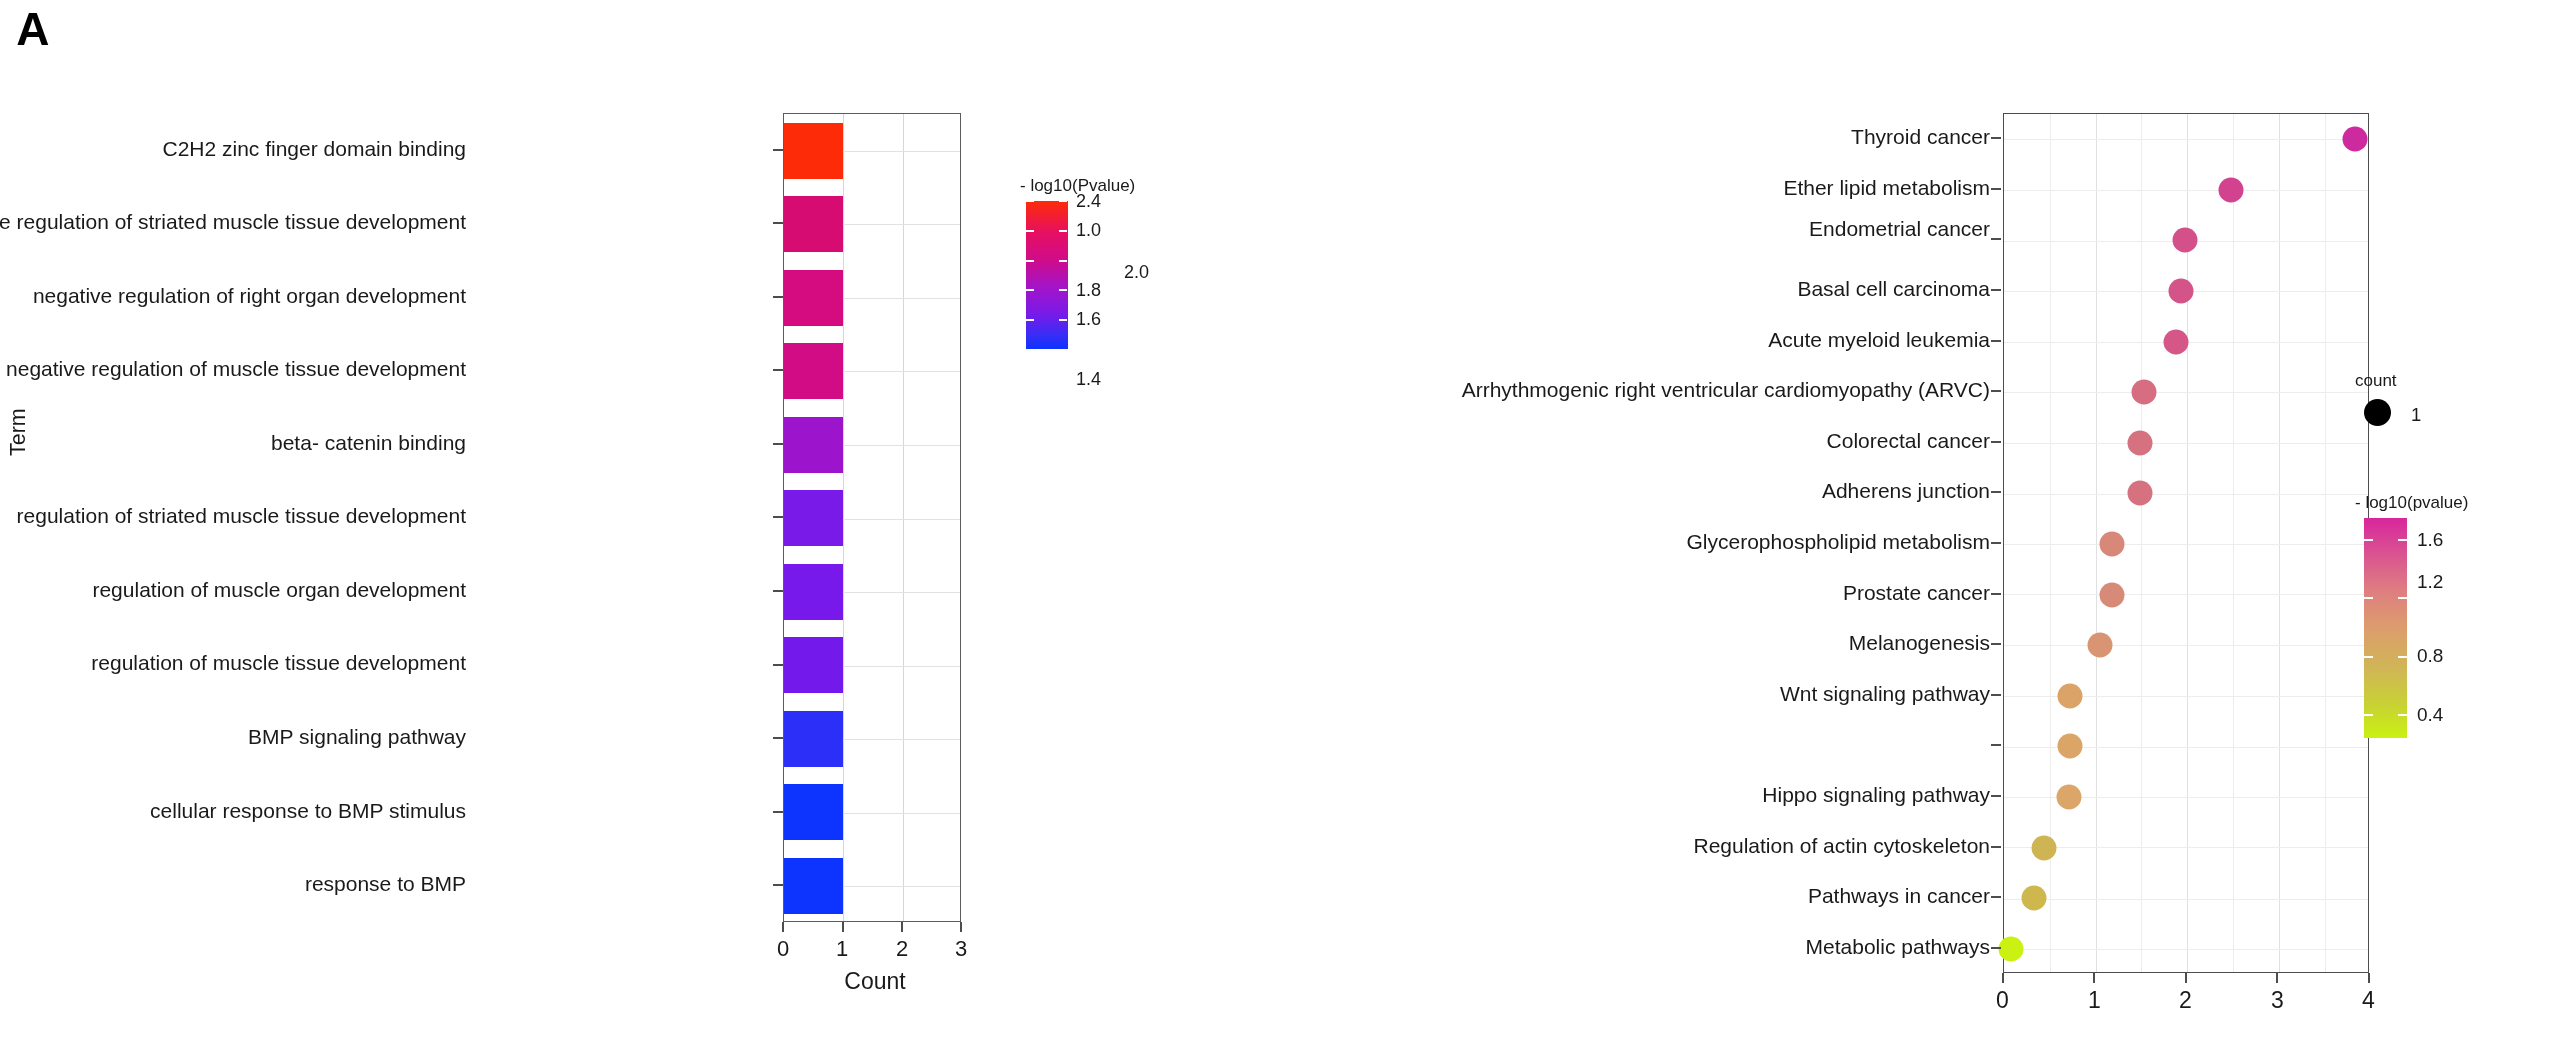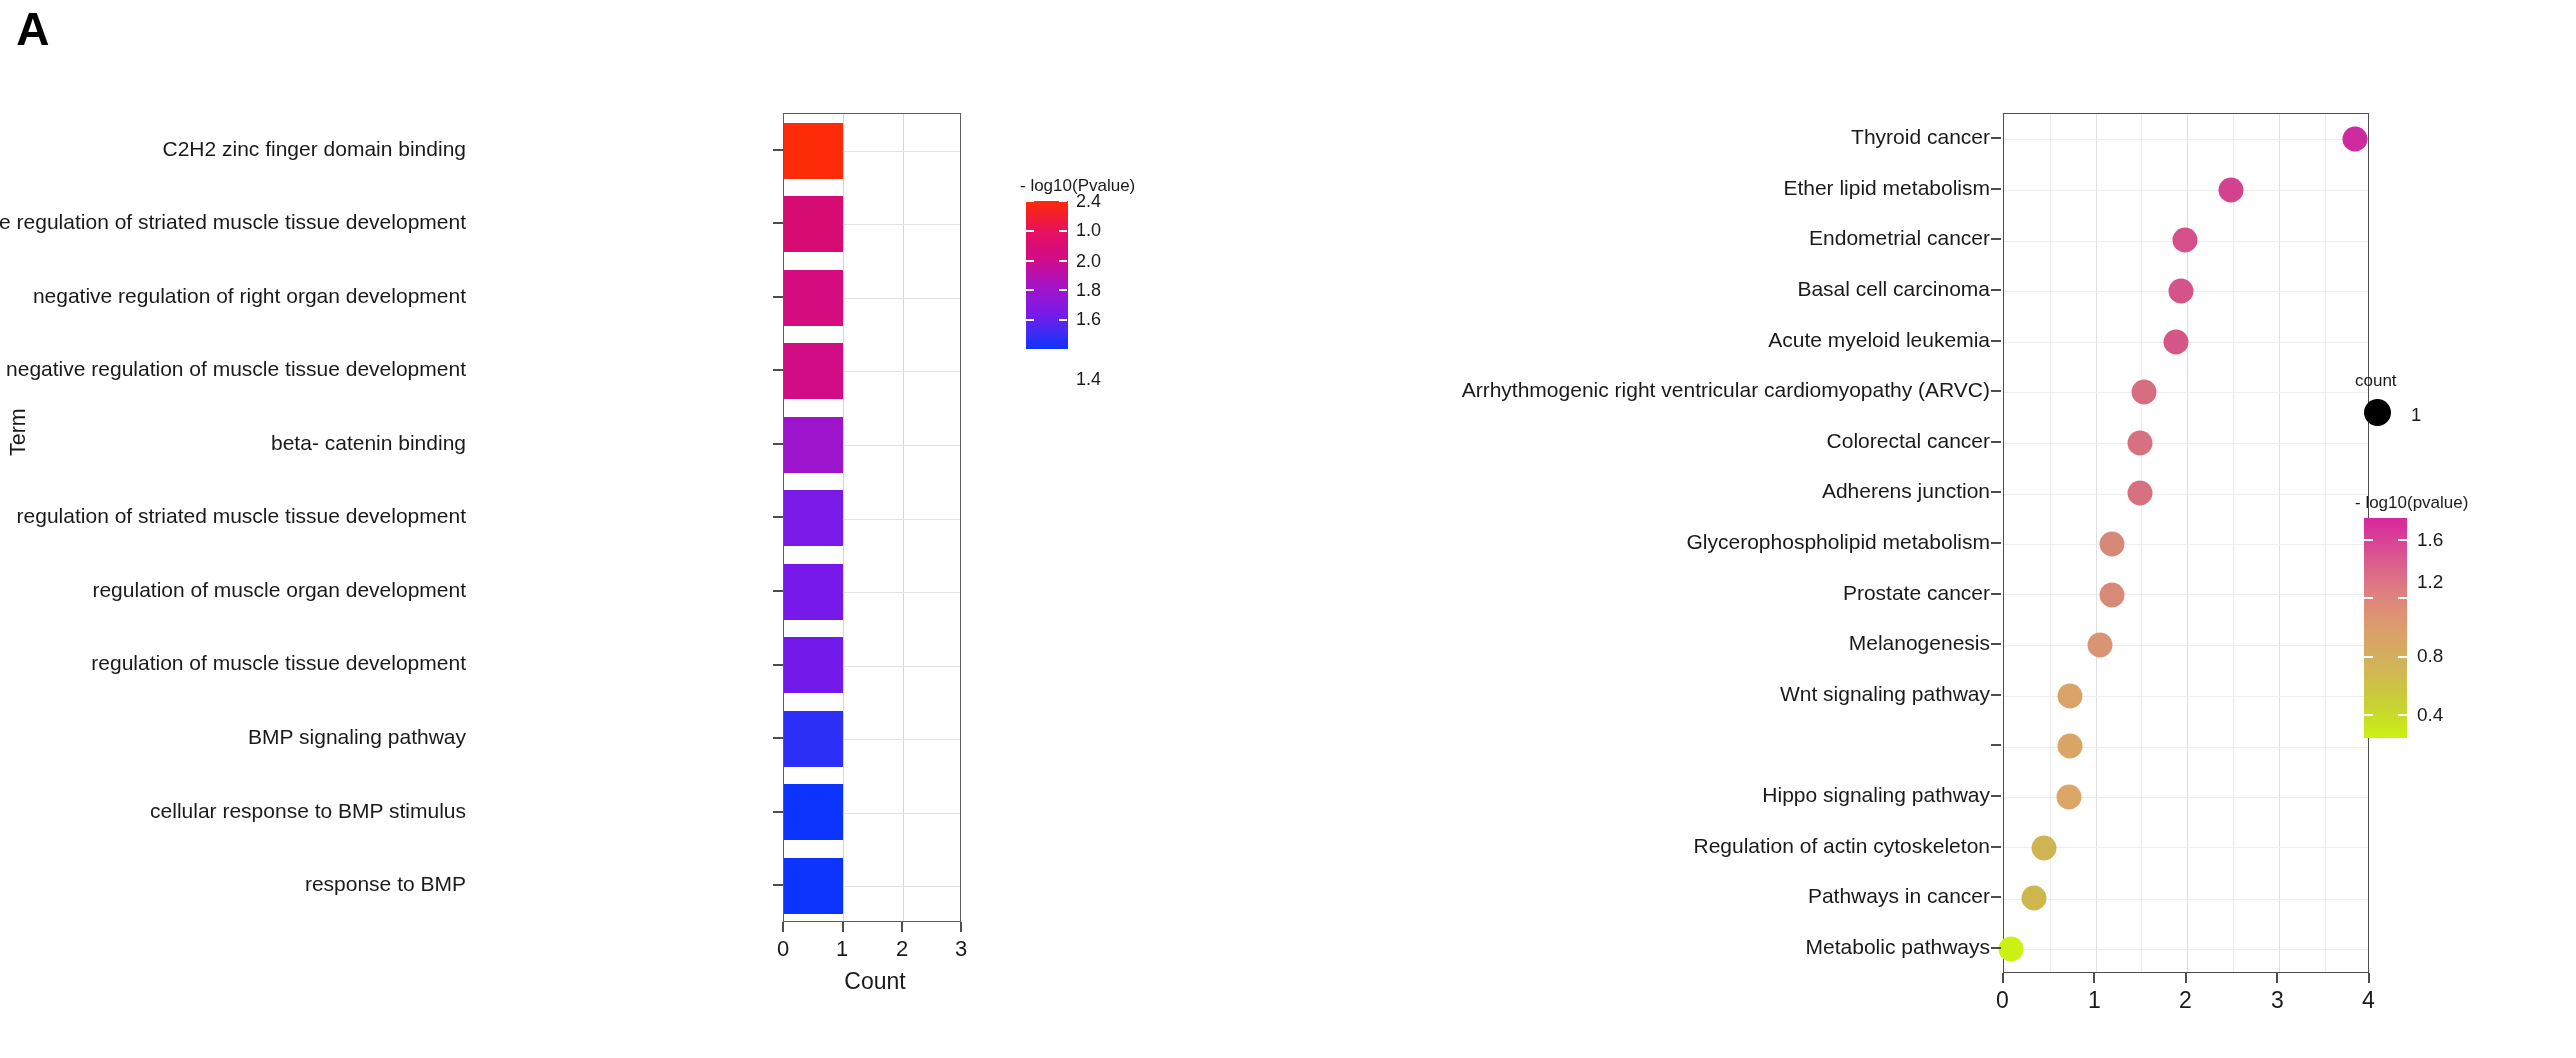--- a/index.html
+++ b/index.html
@@ -134,21 +134,21 @@
     <div id="a-legend-title">- log10(Pvalue)</div>
     <div id="a-legend-bar"></div>
   <div class="a-legend-tickmark" style="left: 6px; top: 24.5px;"></div>
       <div class="a-legend-tickmark" style="left: 39px; top: 24.5px;"></div>
       <div class="a-legend-label" style="top: 15px;">2.4</div>
       <div class="a-legend-tickmark" style="left: 6px; top: 54px;"></div>
       <div class="a-legend-tickmark" style="left: 39px; top: 54px;"></div>
       <div class="a-legend-label" style="top: 44px;">1.0</div>
       <div class="a-legend-tickmark" style="left: 6px; top: 84px;"></div>
       <div class="a-legend-tickmark" style="left: 39px; top: 84px;"></div>
-      <div class="a-legend-label" style="top: 75px;">2.0</div>
+      <div class="a-legend-label" style="top: 86px; margin-left: 48px;">2.0</div>
       <div class="a-legend-tickmark" style="left: 6px; top: 113px;"></div>
       <div class="a-legend-tickmark" style="left: 39px; top: 113px;"></div>
       <div class="a-legend-label" style="top: 104px;">1.8</div>
       <div class="a-legend-tickmark" style="left: 6px; top: 143px;"></div>
       <div class="a-legend-tickmark" style="left: 39px; top: 143px;"></div>
       <div class="a-legend-label" style="top: 133px;">1.6</div>
       <div class="a-legend-tickmark" style="left: 6px; top: 173px;"></div>
       <div class="a-legend-tickmark" style="left: 39px; top: 173px;"></div>
       <div class="a-legend-label" style="top: 163px; margin-top: 30px;">1.4</div>
     </div>
@@ -247,21 +247,21 @@
       <div class="b-legend-label" style="top: 274px;">0.8</div>
       <div class="b-legend-tickmark" style="left: 9px; top: 343px;"></div>
       <div class="b-legend-tickmark" style="left: 43px; top: 343px;"></div>
       <div class="b-legend-label" style="top: 333px;">0.4</div>
     </div>
 <div class="b-ytick" style="top: 137px;"></div>
     <div class="b-ylabel" style="top: 126px;">Thyroid cancer</div>
     <div class="b-ytick" style="top: 188px;"></div>
     <div class="b-ylabel" style="top: 177px;">Ether lipid metabolism</div>
     <div class="b-ytick" style="top: 238px;"></div>
-    <div class="b-ylabel" style="top: 227px;">Endometrial cancer</div>
+    <div class="b-ylabel" style="top: 218px;">Endometrial cancer</div>
     <div class="b-ytick" style="top: 289px;"></div>
     <div class="b-ylabel" style="top: 278px;">Basal cell carcinoma</div>
     <div class="b-ytick" style="top: 340px;"></div>
     <div class="b-ylabel" style="top: 329px;">Acute myeloid leukemia</div>
     <div class="b-ytick" style="top: 390px;"></div>
     <div class="b-ylabel" style="top: 379px;">Arrhythmogenic right ventricular cardiomyopathy (ARVC)</div>
     <div class="b-ytick" style="top: 441px;"></div>
     <div class="b-ylabel" style="top: 430px;">Colorectal cancer</div>
     <div class="b-ytick" style="top: 491px;"></div>
     <div class="b-ylabel" style="top: 480px;">Adherens junction</div>

